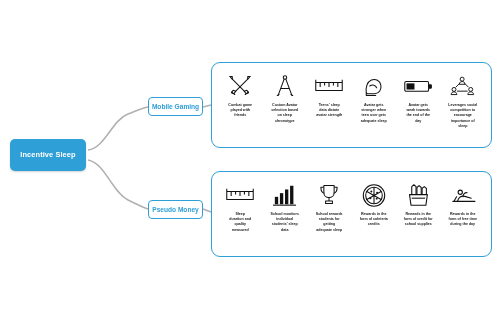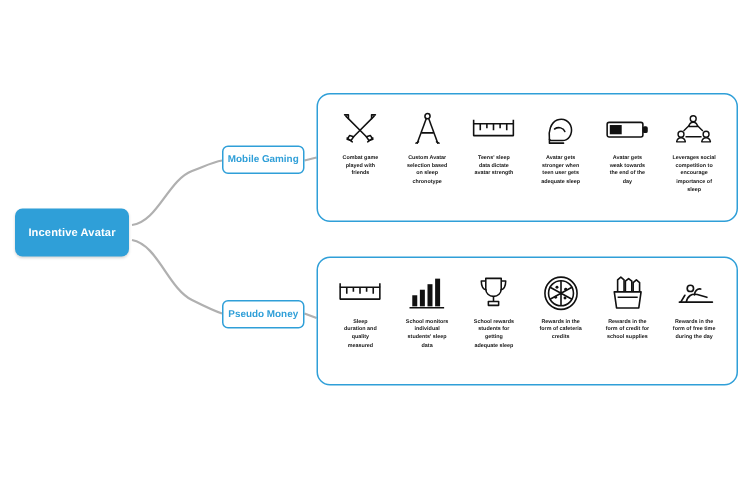--- a/index.html
+++ b/index.html
@@ -118,21 +118,21 @@
 <div id="canvas">
 
   <svg class="connectors" viewBox="0 0 500 320">
     <path d="M88,150 C105,148 112,120 128,114 C136,111 142,108 148,107" fill="none" stroke="#b0b0b0" stroke-width="1.5"></path>
     <path d="M88,160 C105,163 112,192 128,200 C136,204 142,207 148,209" fill="none" stroke="#b0b0b0" stroke-width="1.5"></path>
     <path d="M203,107 L211,105" fill="none" stroke="#b0b0b0" stroke-width="1.5"></path>
     <path d="M203,209 L211,212" fill="none" stroke="#b0b0b0" stroke-width="1.5"></path>
   </svg>
 
   <div class="root-node">
-    <span>Incentive Avatar</span>
+    <span>Incentive Sleep</span>
   </div>
 
   <div class="branch-label" id="branch-mobile">
     <span>Mobile Gaming</span>
   </div>
 
   <div class="branch-label" id="branch-pseudo">
     <span>Pseudo Money</span>
   </div>
 

